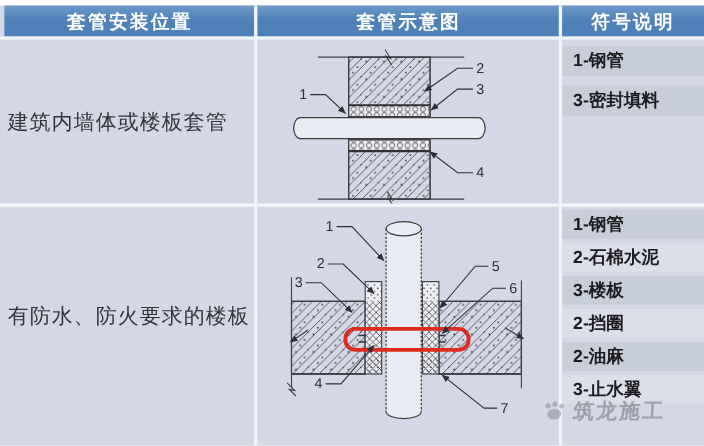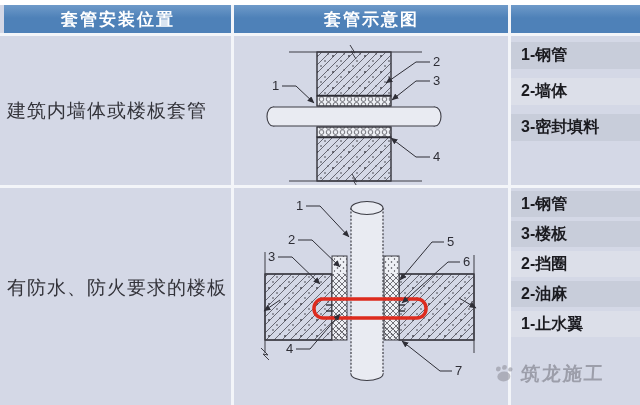--- a/index.html
+++ b/index.html
@@ -45,20 +45,21 @@
 </head>
 <body>
 
 <div class="page">
 
   <div class="top-strip"></div>
 
   <div class="header-bar">
     <div class="header-cell hc1">套管安装位置</div>
     <div class="header-cell hc2">套管示意图</div>
+    <div class="header-cell hc3">符号说明</div>
   </div>
 
   <div class="vdiv vd1"></div>
   <div class="vdiv vd2"></div>
   <div class="hdiv hd1"></div>
   <div class="hdiv hd2"></div>
 
   <div class="pos-cell pos1">建筑内墙体或楼板套管</div>
   <div class="pos-cell pos2">有防水、防火要求的楼板</div>
 
@@ -204,29 +205,29 @@
     <text x="54" y="56">2</text>
     <text x="34" y="73">3</text>
     <text x="52" y="165">4</text>
     <text x="213" y="58">5</text>
     <text x="229" y="78">6</text>
     <text x="221" y="187">7</text>
   </svg>
 
   <div class="legend-col lg1">
     <div class="legend-item dark">1-钢管</div>
-    <div class="legend-item light">2-墙体</div>
     <div class="legend-item dark">3-密封填料</div>
   </div>
   <div class="legend-col lg2">
     <div class="legend-item dark">1-钢管</div>
+    <div class="legend-item light">2-石棉水泥</div>
     <div class="legend-item dark">3-楼板</div>
     <div class="legend-item light">2-挡圈</div>
     <div class="legend-item dark">2-油麻</div>
-    <div class="legend-item light">1-止水翼</div>
+    <div class="legend-item light">3-止水翼</div>
   </div>
 
   <div class="watermark">
     <svg width="24" height="20" viewBox="0 0 24 20">
       <circle cx="6" cy="5" r="2.4" fill="#8d8d97"></circle>
       <circle cx="12" cy="3.4" r="2.4" fill="#8d8d97"></circle>
       <circle cx="18" cy="5.4" r="2.2" fill="#8d8d97"></circle>
       <ellipse cx="12" cy="12.5" rx="6.5" ry="5" fill="#8d8d97"></ellipse>
     </svg>
     <span>筑龙施工</span>

